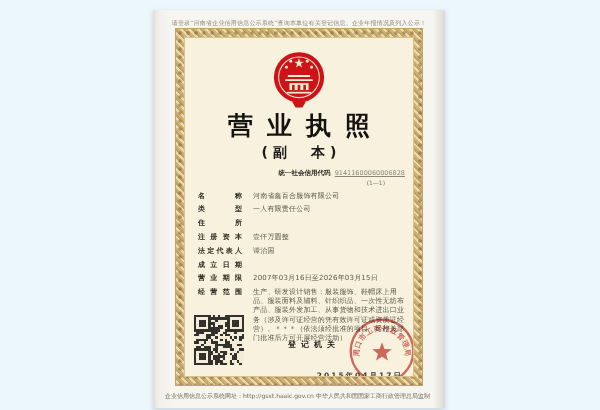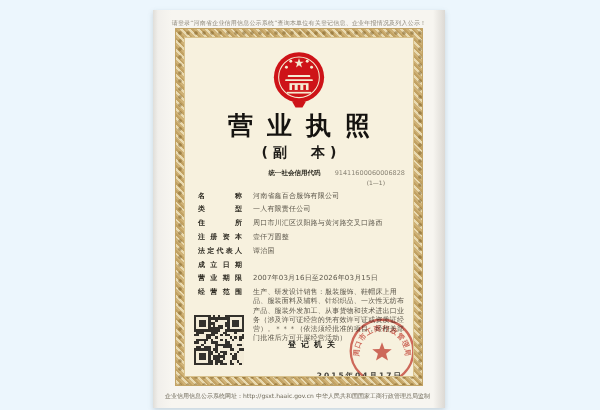--- a/index.html
+++ b/index.html
@@ -39,21 +39,21 @@
     margin-top:4px;text-align:center;font-weight:bold;color:#151310;
     font-size:25px;letter-spacing:14px;text-indent:14px;line-height:1.1;
     font-family:"DejaVu Serif","Liberation Serif",serif;
   }
   .subtitle{
     margin-top:4px;text-align:center;font-weight:bold;color:#1c1a16;
     font-size:14px;letter-spacing:5px;text-indent:5px;
   }
   .code-row{margin-top:7px;text-align:right;padding-right:8px;font-size:6.5px;white-space:nowrap;}
   .code-label{font-weight:bold;color:#2a281f;}
-  .code-value{color:#8b8576;margin-left:12px;}
+  .code-value{color:#8b8576;margin-left:2px;text-decoration:underline;}
   .page-no{text-align:right;padding-right:28px;font-size:6px;color:#7c7668;margin-top:1px;}
   .fields{margin-top:6px;padding:0 6px 0 13px;}
   .frow{display:flex;margin-bottom:4.6px;font-size:7px;align-items:flex-start;}
   .flabel{
     width:44px;flex-shrink:0;font-weight:bold;color:#2e2b22;
     text-align:justify;text-align-last:justify;margin-right:11px;line-height:1.3;
   }
   .fvalue{flex:1;color:#5c574b;line-height:1.32;letter-spacing:.2px;}
   .qr{
     position:absolute;left:9px;top:277px;width:50px;height:50px;
@@ -120,21 +120,20 @@
           <div class="frow">
             <span class="flabel">名称</span>
             <span class="fvalue">河南省鑫百合服饰有限公司</span>
           </div>
           <div class="frow">
             <span class="flabel">类型</span>
             <span class="fvalue">一人有限责任公司</span>
           </div>
           <div class="frow">
             <span class="flabel">住所</span>
-            <span class="fvalue">周口市川汇区汉阳路与黄河路交叉口路西</span>
           </div>
           <div class="frow">
             <span class="flabel">注册资本</span>
             <span class="fvalue">壹仟万圆整</span>
           </div>
           <div class="frow">
             <span class="flabel">法定代表人</span>
             <span class="fvalue">谭治国</span>
           </div>
           <div class="frow">

